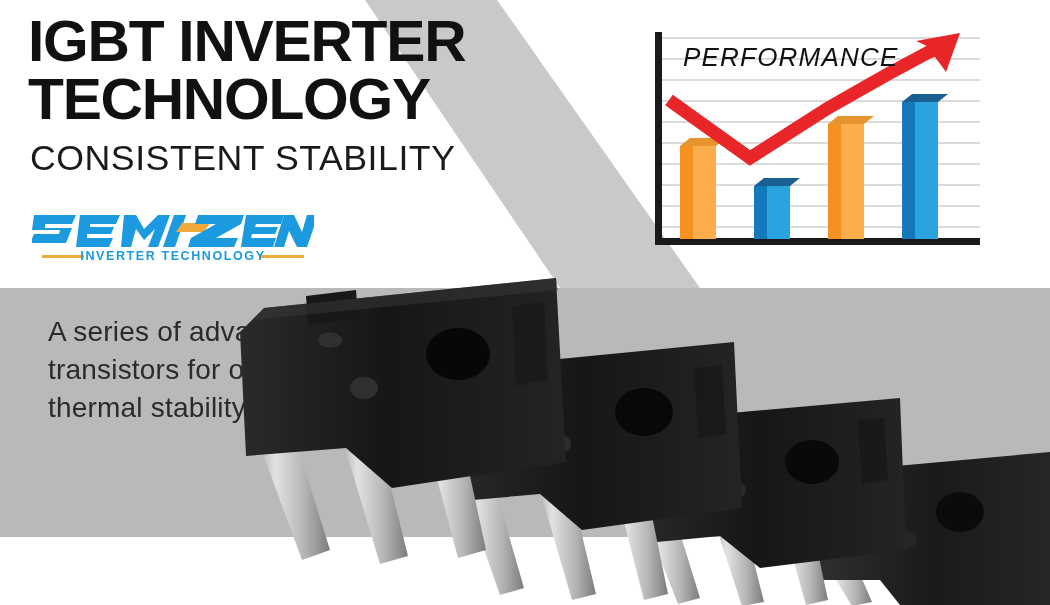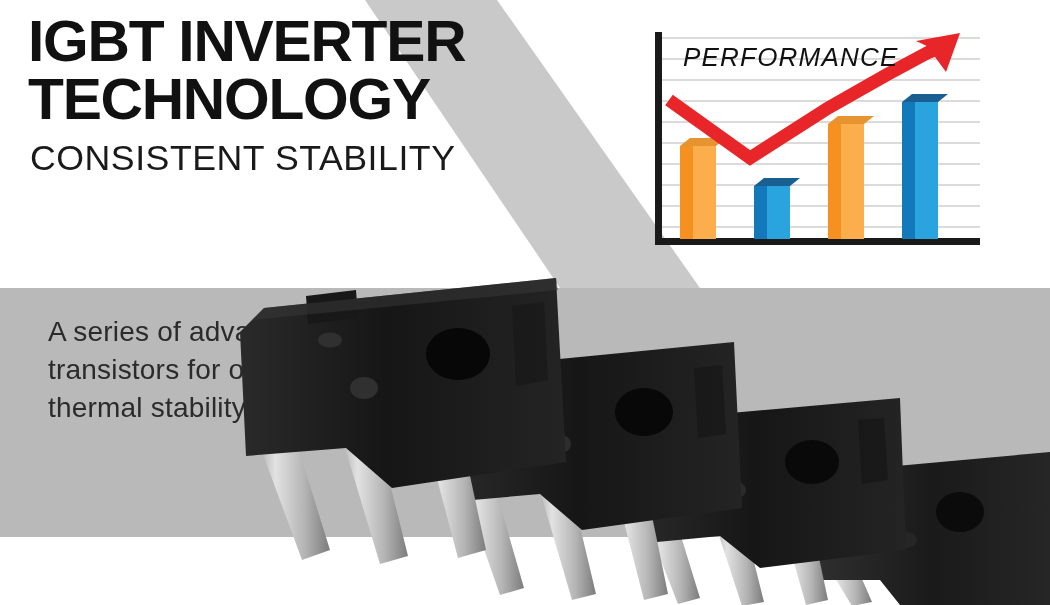--- a/index.html
+++ b/index.html
@@ -64,20 +64,52 @@
   </svg>
 
   <div class="band"></div>
 
   <div class="head">
     <div class="title">IGBT INVERTER</div>
     <div class="title title-l2">TECHNOLOGY</div>
     <div class="subtitle">CONSISTENT STABILITY</div>
   </div>
 
+  <div class="logo">
+    <svg viewBox="0 0 282 58" width="282" height="58">
+
+      <g fill="#1b9ae0">
+
+        <path d="M2,10 L44,10 L40,19 L13,19 L13,23 L40,23 L34,38 L-2,38 L2,29 L27,29 L28,25 L0,25 Z"></path>
+
+        <path d="M48,10 L88,10 L84,19 L58,19 L58,22 L82,22 L79,29 L55,29 L55,33 L81,33 L77,42 L44,42 Z"></path>
+
+        <path d="M92,10 L104,10 L112,24 L126,10 L138,10 L126,42 L116,42 L123,24 L112,35 L104,24 L99,42 L89,42 Z"></path>
+
+        <path d="M142,10 L154,10 L143,42 L131,42 Z"></path>
+      </g>
+
+      <g>
+        <path d="M150,18 L178,18 L172,27 L144,27 Z" fill="#f2a93b"></path>
+      </g>
+
+      <g fill="#1b9ae0">
+
+        <path d="M166,10 L212,10 L209,19 L184,33 L206,33 L202,42 L156,42 L159,33 L184,19 L163,19 Z"></path>
+
+        <path d="M214,10 L252,10 L249,19 L224,19 L223,22 L246,22 L243,29 L220,29 L219,33 L244,33 L241,42 L209,42 Z"></path>
+
+        <path d="M254,10 L264,10 L272,27 L277,10 L288,10 L277,42 L267,42 L259,26 L254,42 L244,42 Z" transform="translate(-2,0)"></path>
+      </g>
+
+      <rect x="10" y="50" width="42" height="3" fill="#f2a93b"></rect>
+      <rect x="228" y="50" width="44" height="3" fill="#f2a93b"></rect>
+      <text x="141" y="55" text-anchor="middle" font-family="Liberation Sans, sans-serif" font-size="12.5" font-weight="700" letter-spacing="1.6" fill="#1b9ae0">INVERTER  TECHNOLOGY</text>
+    </svg>
+  </div>
 
   <div class="tagline">A series of advanced transistors for optimal thermal stability</div>
 
   <div class="chart">
     <svg viewBox="0 0 340 232" width="340" height="232">
 
       <g stroke="#cfcfcf" stroke-width="1.6">
         <line x1="8" y1="14" x2="330" y2="14"></line>
         <line x1="8" y1="35" x2="330" y2="35"></line>
         <line x1="8" y1="56" x2="330" y2="56"></line>

